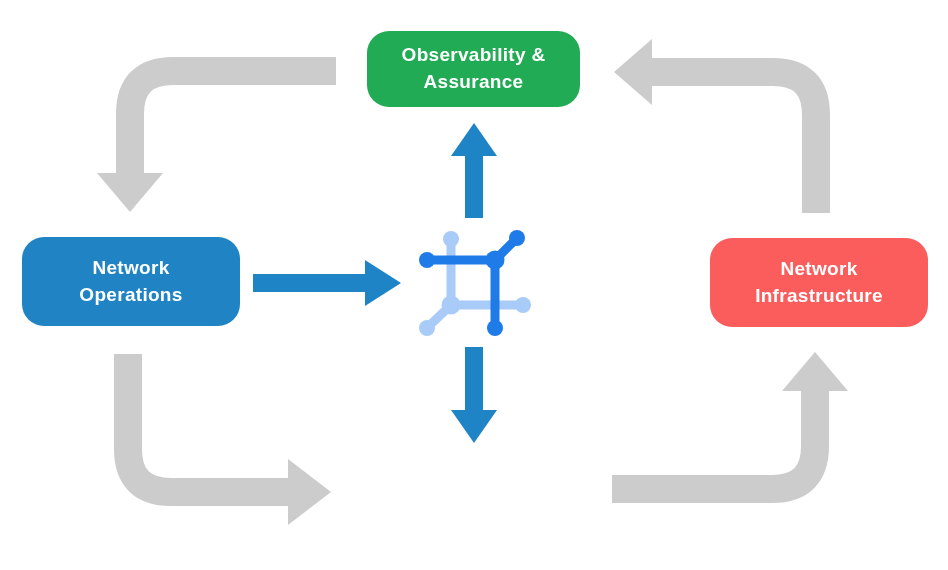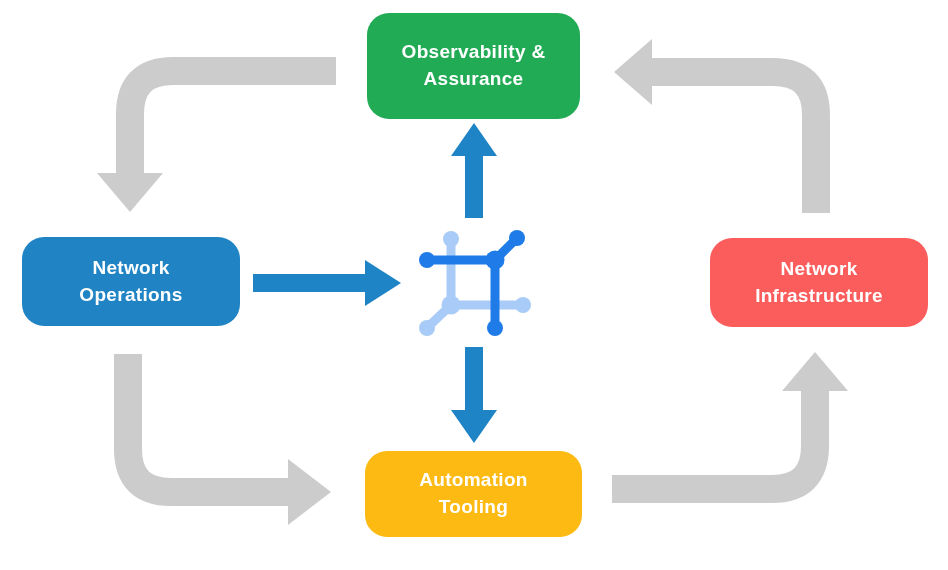--- a/index.html
+++ b/index.html
@@ -30,21 +30,21 @@
     color: #ffffff;
     font-size: 19px;
     font-weight: 700;
     letter-spacing: 0.3px;
     line-height: 1.42;
   }
   .node span {
     white-space: pre-line;
   }
   .node-observability {
-    left: 367px; top: 13px; width: 213px; height: 106px;
+    left: 367px; top: 31px; width: 213px; height: 76px;
     background: #22AB55;
   }
   .node-operations {
     left: 22px; top: 237px; width: 218px; height: 89px;
     background: #1F83C4;
   }
   .node-infrastructure {
     left: 710px; top: 238px; width: 218px; height: 89px;
     background: #FB5D5D;
   }
@@ -151,18 +151,14 @@
   <div class="node node-operations">
     <span>Network
 Operations</span>
   </div>
 
   <div class="node node-infrastructure">
     <span>Network
 Infrastructure</span>
   </div>
 
-  <div class="node node-automation">
-    <span>Automation
-Tooling</span>
-  </div>
 
 </div>
 
 </body></html>

